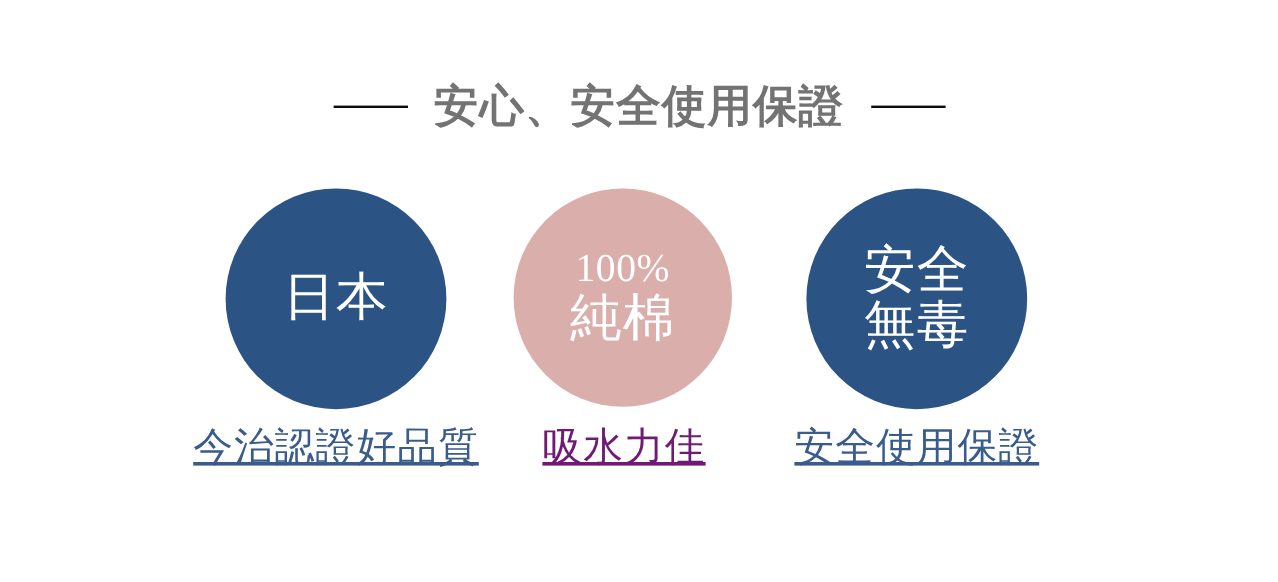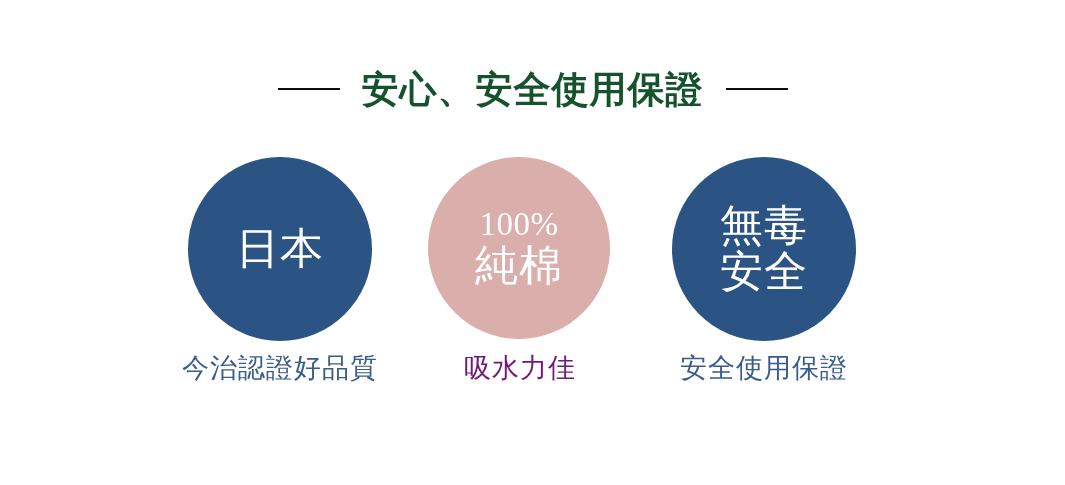--- a/index.html
+++ b/index.html
@@ -39,21 +39,21 @@
     height: 0;
     border-top: 2px solid #0b0b0b;
     flex: 0 0 auto;
   }
   .heading-text {
     font-family: "Liberation Serif", "DejaVu Serif", serif;
     font-weight: 700;
     font-size: 37px;
     line-height: 1;
     letter-spacing: 1px;
-    color: #14532d;
+    color: #737373;
     white-space: nowrap;
     flex: 0 0 auto;
   }
 
   
   .badges {
     position: absolute;
     top: 157px;
     left: 188px;
     width: 668px;
@@ -97,24 +97,25 @@
     letter-spacing: 0.5px;
   }
 
   .caption {
     position: absolute;
     top: 198px;
     left: -46px;
     width: 276px;
     text-align: center;
     font-family: "Liberation Sans", "DejaVu Sans", sans-serif;
-    font-size: 27px;
+    font-size: 33px;
     line-height: 1;
     letter-spacing: 1px;
     white-space: nowrap;
+    text-decoration: underline;
   }
   .caption.blue { color: #3a5c8c; }
   .caption.pink { color: #701a75; }
 </style>
 </head>
 <body>
 
 <div class="banner">
 
   <div class="heading-row">
@@ -135,20 +136,20 @@
     <div class="badge b2">
       <div class="circle pink">
         <span class="circle-line latin">100%</span>
         <span class="circle-line">純棉</span>
       </div>
       <div class="caption pink">吸水力佳</div>
     </div>
 
     <div class="badge b3">
       <div class="circle blue">
+        <span class="circle-line">安全</span>
         <span class="circle-line">無毒</span>
-        <span class="circle-line">安全</span>
       </div>
       <div class="caption blue">安全使用保證</div>
     </div>
 
   </div>
 </div>
 
 </body></html>

